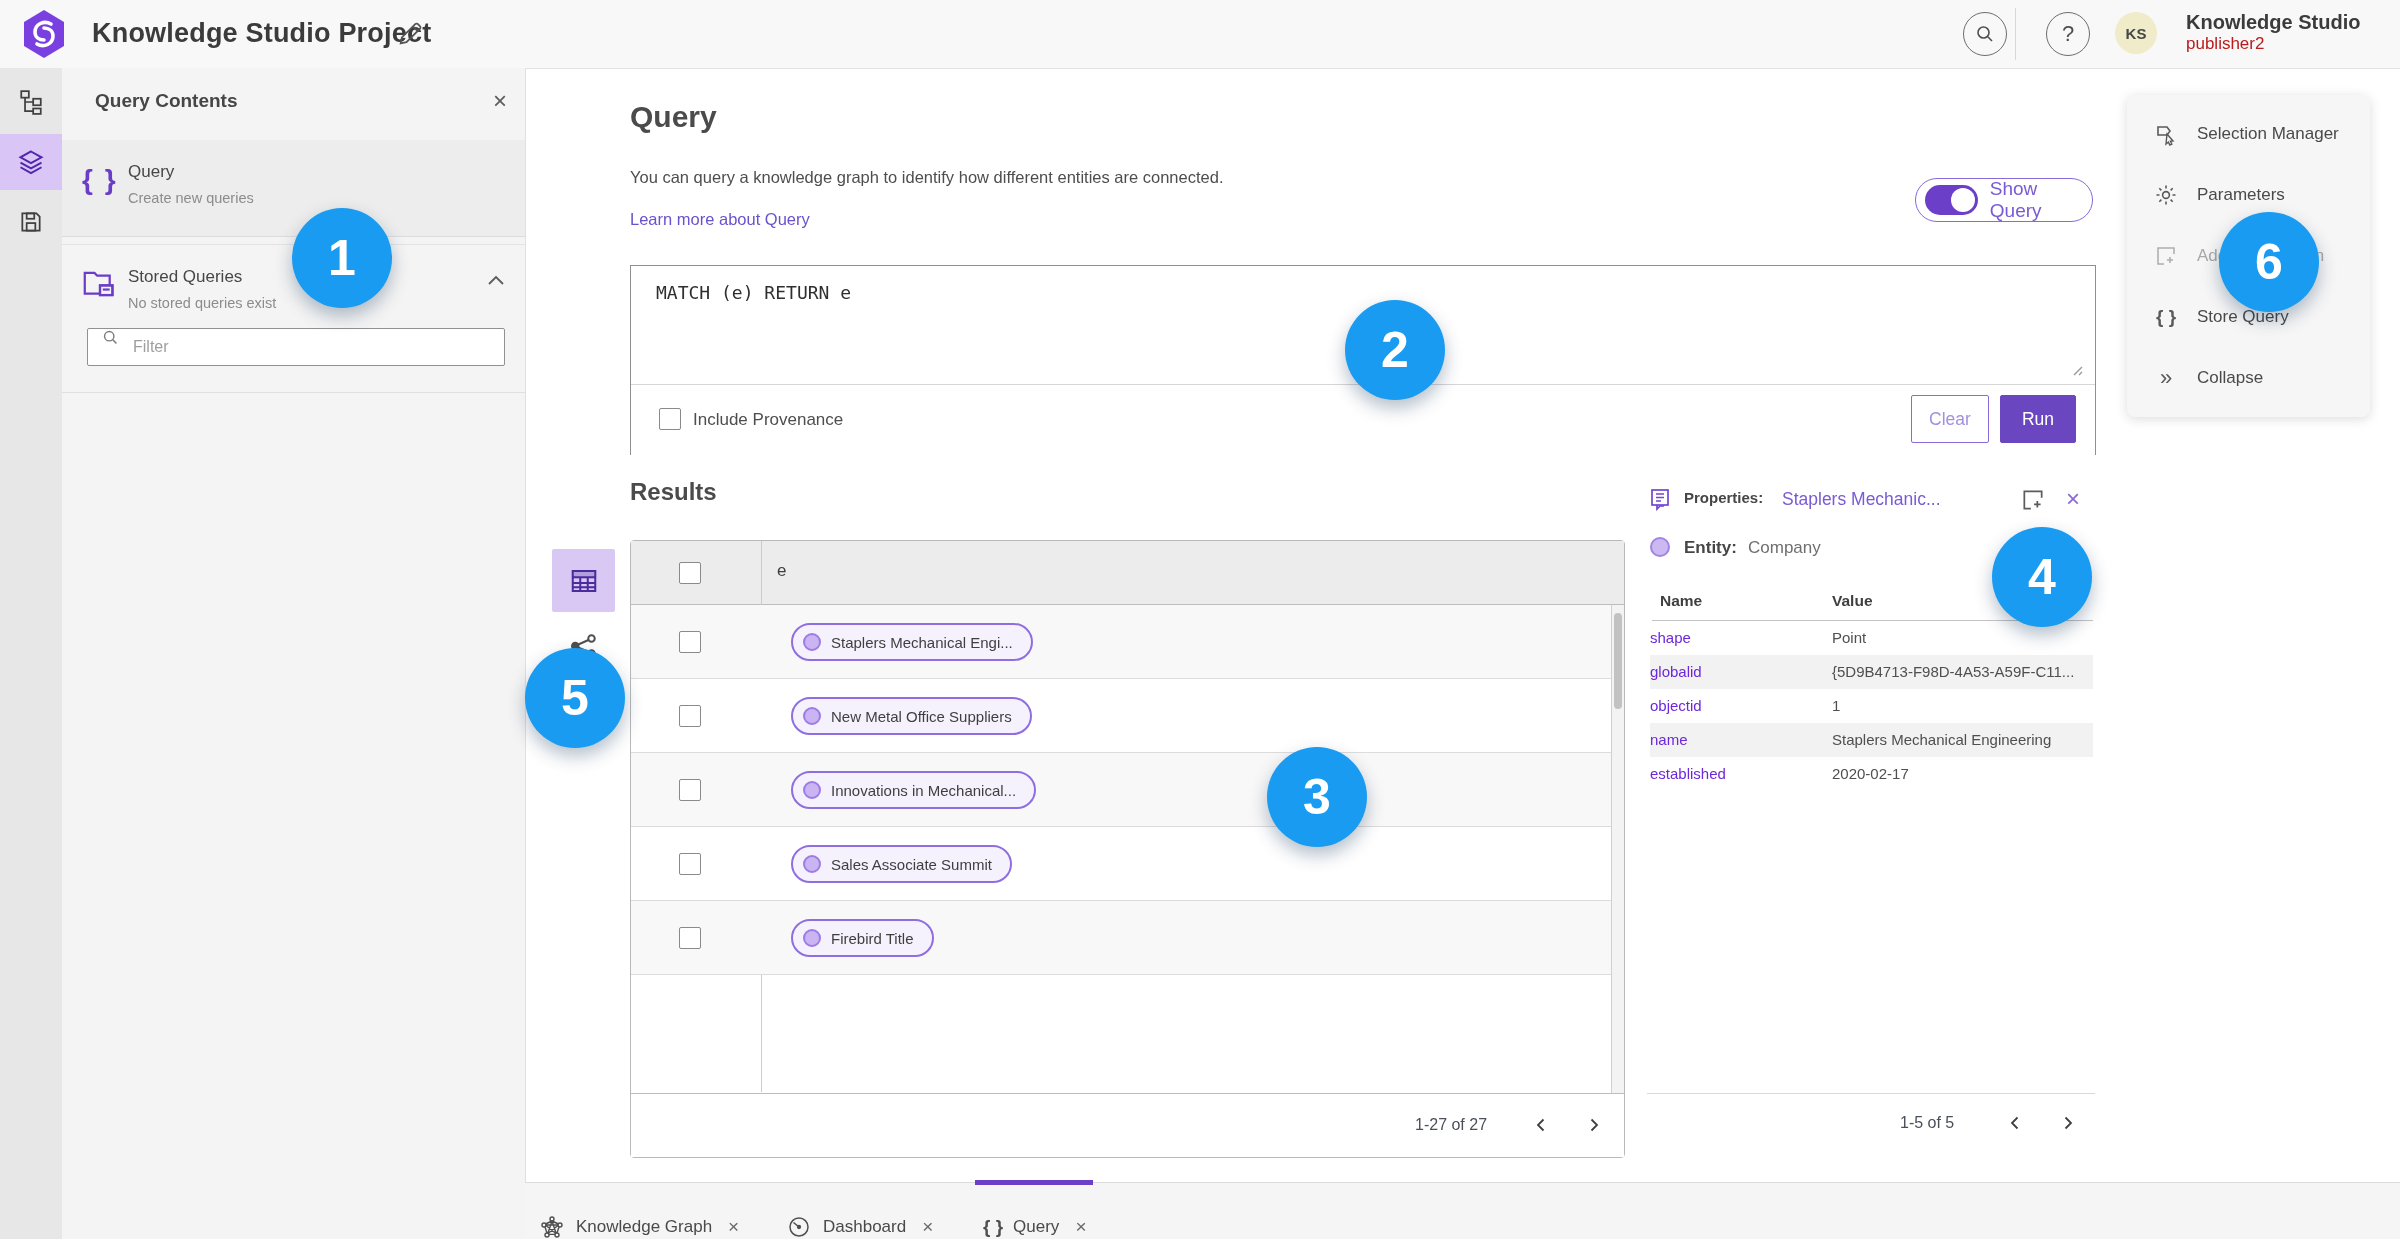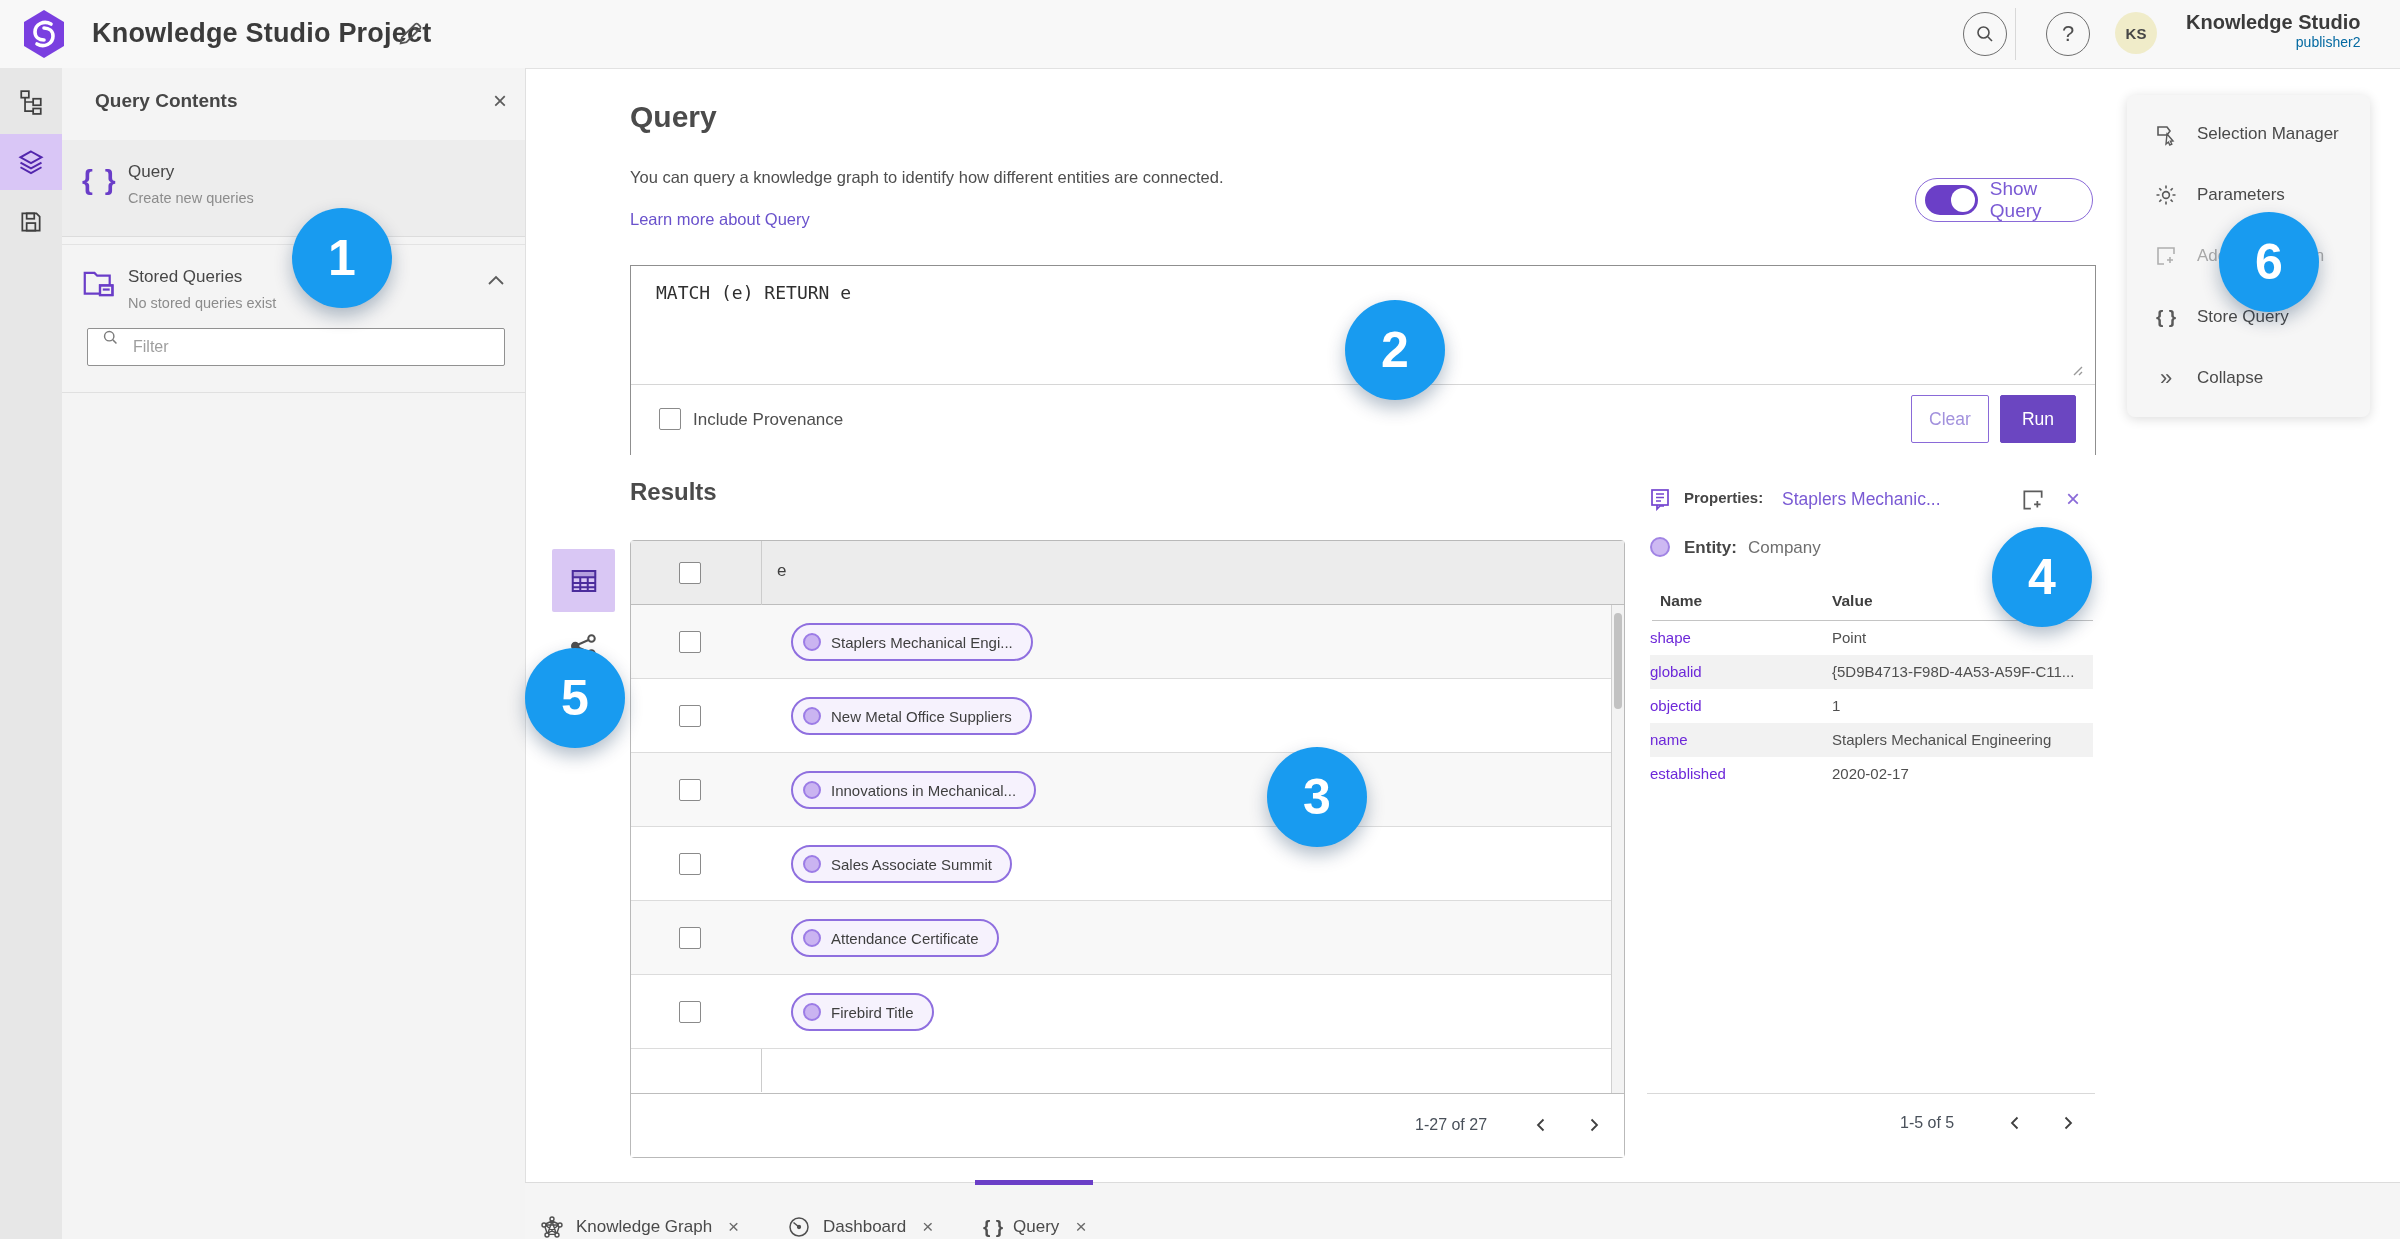--- a/index.html
+++ b/index.html
@@ -15,21 +15,21 @@
   .edit-btn{left:396px;top:20px;width:28px;height:28px;color:#555;cursor:pointer;}
   .circle-btn{width:42px;height:42px;border:1px solid #6e6e6e;border-radius:50%;background:transparent;
               display:flex;align-items:center;justify-content:center;color:#4f4f4f;}
   .search-btn{left:1963px;top:12px;}
   .help-btn{left:2046px;top:12px;font-size:22px;}
   .topbar-divider{left:2015px;top:8px;width:1px;height:52px;background:#d8d8d8;}
   .avatar{left:2115px;top:12px;width:42px;height:42px;border-radius:50%;background:#f0ecc9;
           display:flex;align-items:center;justify-content:center;font-size:15px;font-weight:bold;color:#474747;}
   .user-block{left:2186px;top:10px;line-height:1.2;}
   .user-name{font-size:20px;color:#3b3b3b;font-weight:600;}
-  .user-sub{font-size:14px;color:#0369a1;text-align:right;}
+  .user-sub{font-size:17px;color:#b91c1c;}
 
   
   .rail{left:0;top:68px;width:62px;height:1171px;background:#e7e7e7;border-right:1px solid #d6d6d6;}
   .rail-btn{left:0;width:62px;height:56px;display:flex;align-items:center;justify-content:center;color:#3f3f3f;}
   .rail-btn.selected{background:#d9c6f6;color:#5226ad;}
   .rail-expand{left:0;top:1152px;width:62px;height:56px;display:flex;align-items:center;justify-content:center;
                font-size:24px;color:#555;}
 
   
   .contents{left:62px;top:68px;width:463px;height:1171px;background:#f4f4f4;border-right:1px solid #e0e0e0;}
@@ -350,27 +350,20 @@
           <div class="checkbox row-check"></div>
           <div class="pill">
               <span class="pill-dot"></span>
               <span class="pill-text">Sales Associate Summit</span>
             </div>
         </div>
         <div class="r-row">
           <div class="checkbox row-check"></div>
           <div class="pill">
               <span class="pill-dot"></span>
-              <span class="pill-text">Attendance Certificate</span>
-            </div>
-        </div>
-        <div class="r-row">
-          <div class="checkbox row-check"></div>
-          <div class="pill">
-              <span class="pill-dot"></span>
               <span class="pill-text">Firebird Title</span>
             </div>
         </div>
       </div>
 
       <div class="abs r-scrollbar">
         <div class="abs r-thumb"></div>
       </div>
 
       <div class="abs r-pagination">

